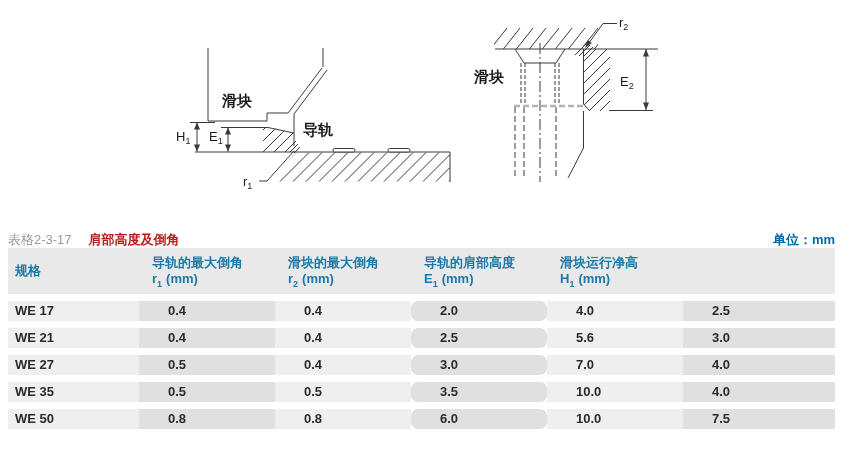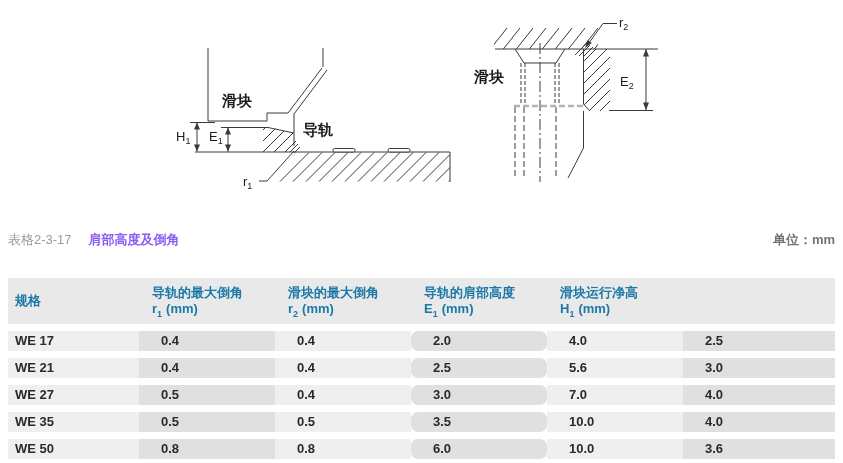--- a/index.html
+++ b/index.html
@@ -11,35 +11,35 @@
   .dline{stroke:#3a3a3a;stroke-width:1;fill:none;}
   .dlabel{font-family:"Liberation Sans",sans-serif;font-weight:bold;font-size:15px;fill:#1c1c1c;}
   .dim{font-family:"Liberation Sans",sans-serif;font-size:13px;fill:#1c1c1c;}
   .dim .sub-t{font-size:9px;}
   .arrow{fill:#3a3a3a;stroke:none;}
 
   
   .caption{position:absolute;left:8px;top:231px;width:827px;height:18px;
            display:flex;align-items:baseline;font-size:13px;}
   .cap-label{color:#9b9b9b;}
-  .cap-title{color:#8b5cf6;font-weight:bold;margin-left:17px;}
-  .cap-unit{margin-left:auto;color:#737373;font-weight:bold;}
+  .cap-title{color:#b91c1c;font-weight:bold;margin-left:17px;}
+  .cap-unit{margin-left:auto;color:#0369a1;font-weight:bold;}
 
   
-  .table{position:absolute;left:8px;top:278px;width:827px;}
+  .table{position:absolute;left:8px;top:248px;width:827px;}
   .thead{display:flex;height:46px;background:#e9e9e9;color:#1a79a7;}
   .th{box-sizing:border-box;padding:7px 0 0 13px;font-size:13px;font-weight:bold;line-height:16px;}
   .th.c0{width:131px;padding-left:7px;display:flex;align-items:center;padding-top:0;}
   .th.c1,.th.c2,.th.c3,.th.c4{width:136px;}
   .th.c5{width:152px;}
   .th sub{font-size:9px;}
   .unit{margin-left:4px;}
   .tr{display:flex;height:20px;margin-top:7px;font-size:13px;font-weight:bold;line-height:20px;}
   .tr:first-of-type{margin-top:8px;}
-  .td{box-sizing:border-box;padding-left:22px;}
+  .td{box-sizing:border-box;padding-left:29px;}
   .td.c0{width:131px;padding-left:7px;background:#efefef;}
   .td.c1{width:136px;background:#e0e0e0;}
   .td.c2{width:136px;background:#efefef;}
   .td.c3{width:136px;background:#e0e0e0;border-radius:7px;}
   .td.c4{width:136px;background:#efefef;}
   .td.c5{width:152px;background:#e0e0e0;}
 </style>
 </head>
 <body>
 
@@ -193,17 +193,17 @@
       <div class="td c3">3.5</div>
       <div class="td c4">10.0</div>
       <div class="td c5">4.0</div>
     </div>
     <div class="tr">
       <div class="td c0">WE 50</div>
       <div class="td c1">0.8</div>
       <div class="td c2">0.8</div>
       <div class="td c3">6.0</div>
       <div class="td c4">10.0</div>
-      <div class="td c5">3.6</div>
+      <div class="td c5">7.5</div>
     </div>
   </div>
 
 </div>
 
 </body></html>

